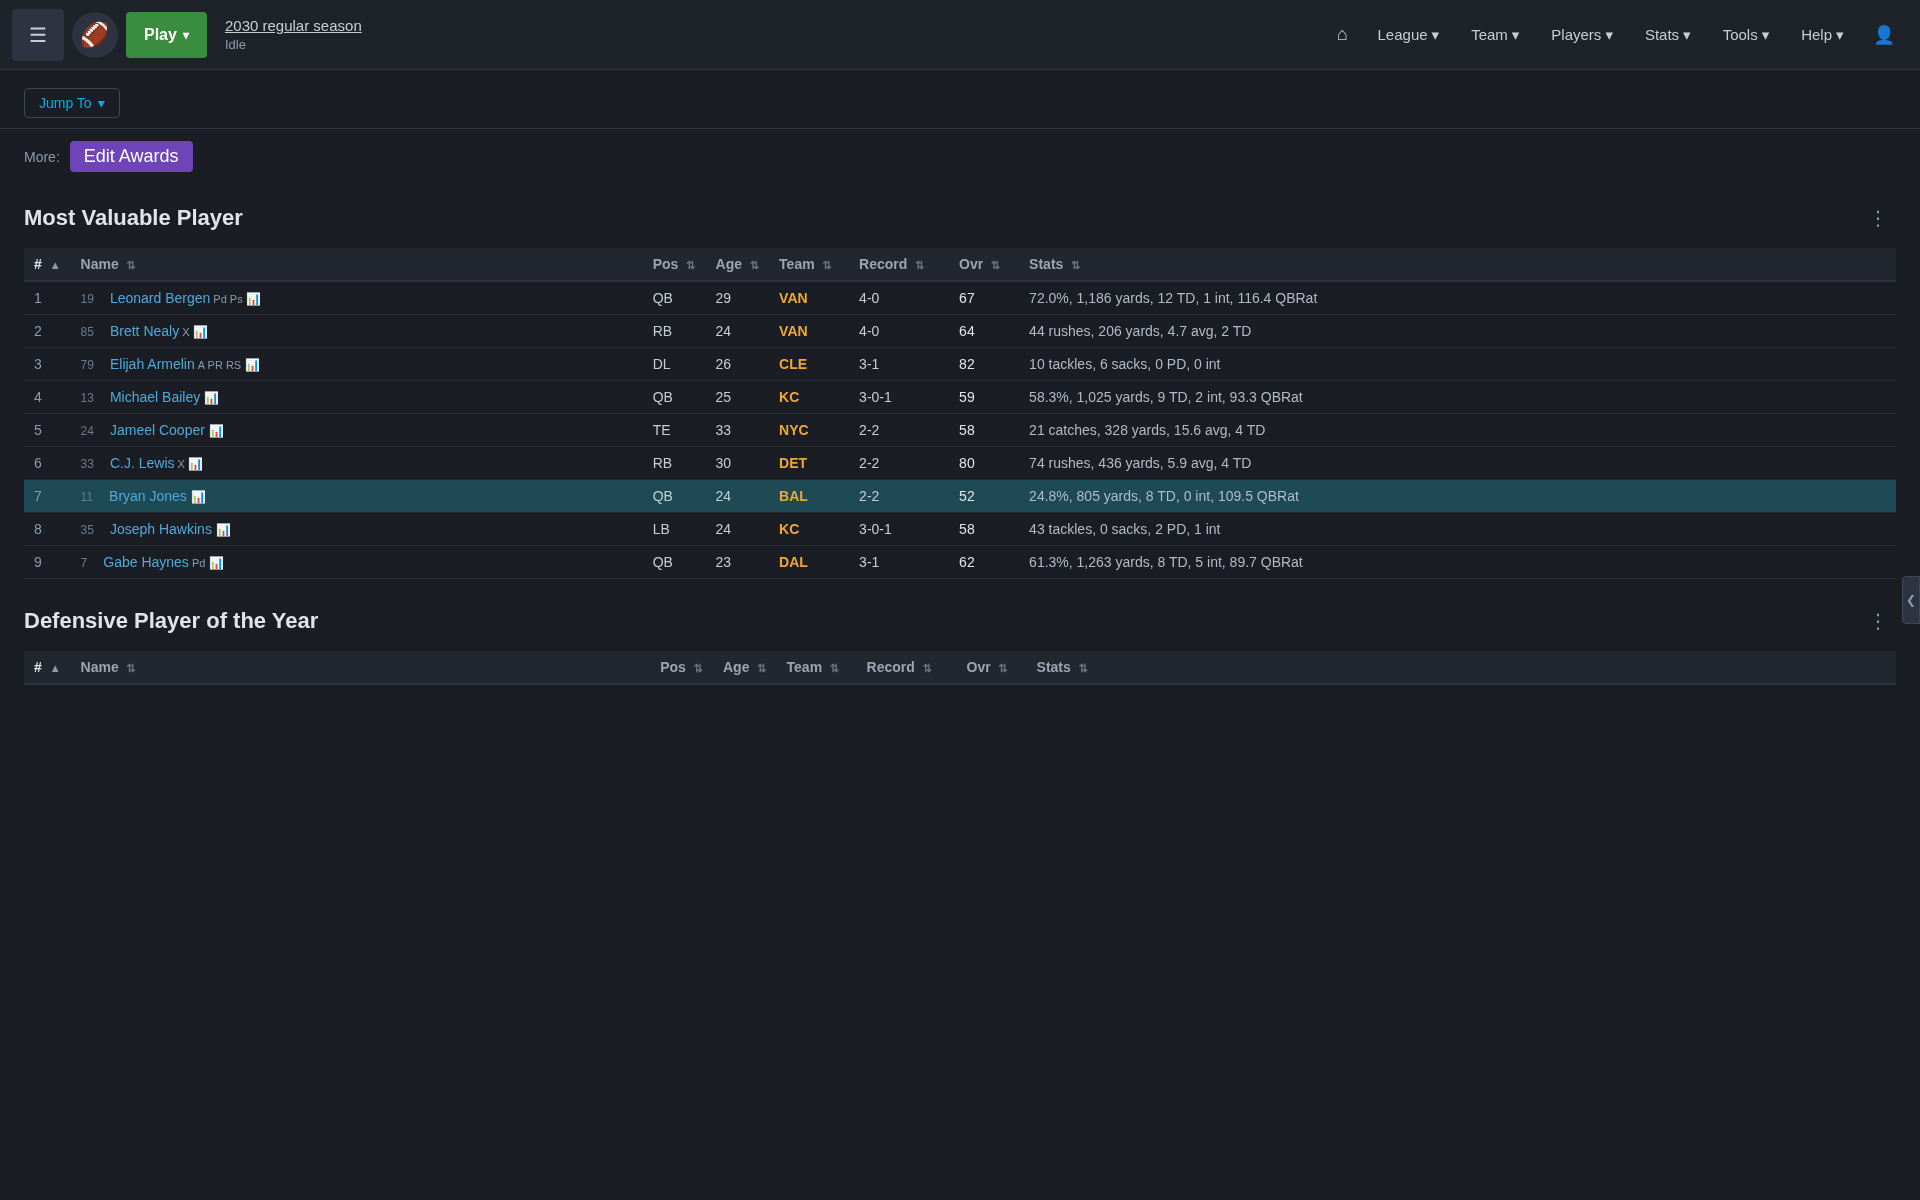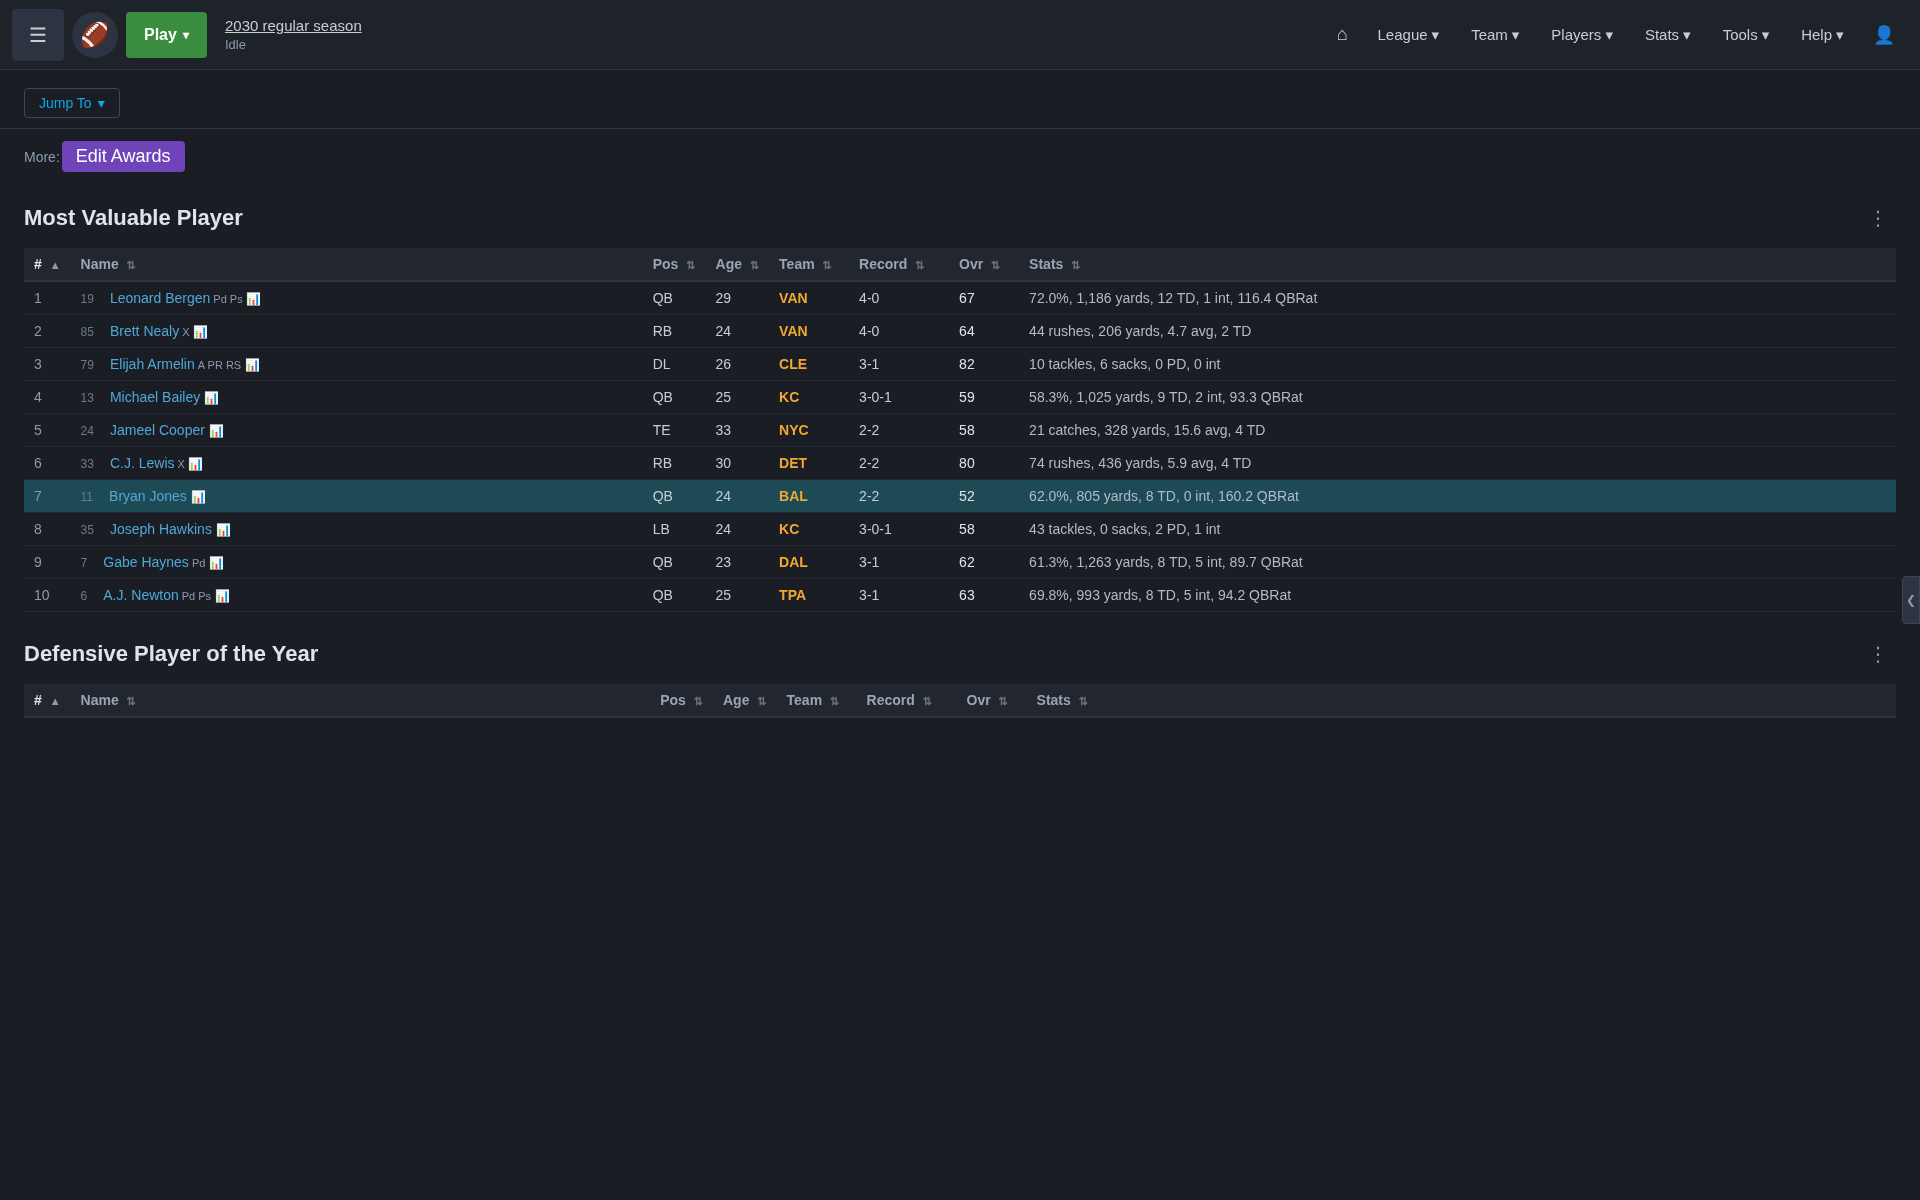--- a/index.html
+++ b/index.html
@@ -136,21 +136,21 @@
       border-radius: 4px;
       padding: 6px 14px;
       font-size: 14px;
       cursor: pointer;
       display: flex; align-items: center; gap: 6px;
     }
 
     
     .more-bar {
       padding: 12px 24px;
-      display: flex; align-items: center; gap: 2px;
+      display: flex; align-items: center; gap: 10px;
     }
     .more-label { color: #8a9bb0; }
     .edit-awards-btn {
       background: #6f44b8;
       color: white;
       border: none;
       border-radius: 4px;
       padding: 5px 14px;
       font-size: 18px;
       cursor: pointer;
@@ -399,51 +399,41 @@
           <td class="stats-col">74 rushes, 436 yards, 5.9 avg, 4 TD</td>
         </tr>
         <tr class="highlighted">
           <td class="rank-col">7</td>
           <td class="name-col"><span class="player-num">11</span><a class="player-link">Bryan Jones</a><span class="chart-icon">📊</span></td>
           <td>QB</td>
           <td>24</td>
           <td><a class="team-link">BAL</a></td>
           <td>2-2</td>
           <td class="ovr-col">52</td>
-          <td class="stats-col">62.0%, 805 yards, 8 TD, 0 int, 160.2 QBRat</td>
+          <td class="stats-col">24.8%, 805 yards, 8 TD, 0 int, 109.5 QBRat</td>
         </tr>
         <tr>
           <td class="rank-col">8</td>
           <td class="name-col"><span class="player-num">35</span><a class="player-link">Joseph Hawkins</a><span class="chart-icon">📊</span></td>
           <td>LB</td>
           <td>24</td>
           <td><a class="team-link">KC</a></td>
           <td>3-0-1</td>
           <td class="ovr-col">58</td>
           <td class="stats-col">43 tackles, 0 sacks, 2 PD, 1 int</td>
         </tr>
         <tr>
           <td class="rank-col">9</td>
           <td class="name-col"><span class="player-num">7</span><a class="player-link">Gabe Haynes</a><span class="badge">Pd</span><span class="chart-icon">📊</span></td>
           <td>QB</td>
           <td>23</td>
           <td><a class="team-link">DAL</a></td>
           <td>3-1</td>
           <td class="ovr-col">62</td>
           <td class="stats-col">61.3%, 1,263 yards, 8 TD, 5 int, 89.7 QBRat</td>
-        </tr>
-        <tr>
-          <td class="rank-col">10</td>
-          <td class="name-col"><span class="player-num">6</span><a class="player-link">A.J. Newton</a><span class="badge">Pd Ps</span><span class="chart-icon">📊</span></td>
-          <td>QB</td>
-          <td>25</td>
-          <td><a class="team-link">TPA</a></td>
-          <td>3-1</td>
-          <td class="ovr-col">63</td>
-          <td class="stats-col">69.8%, 993 yards, 8 TD, 5 int, 94.2 QBRat</td>
         </tr>
       </tbody>
   </table>
 </div>
 
 <div class="section">
   <div class="section-header">
     <h2 class="section-title">Defensive Player of the Year</h2>
     <button class="section-menu-btn">⋮</button>
   </div>

